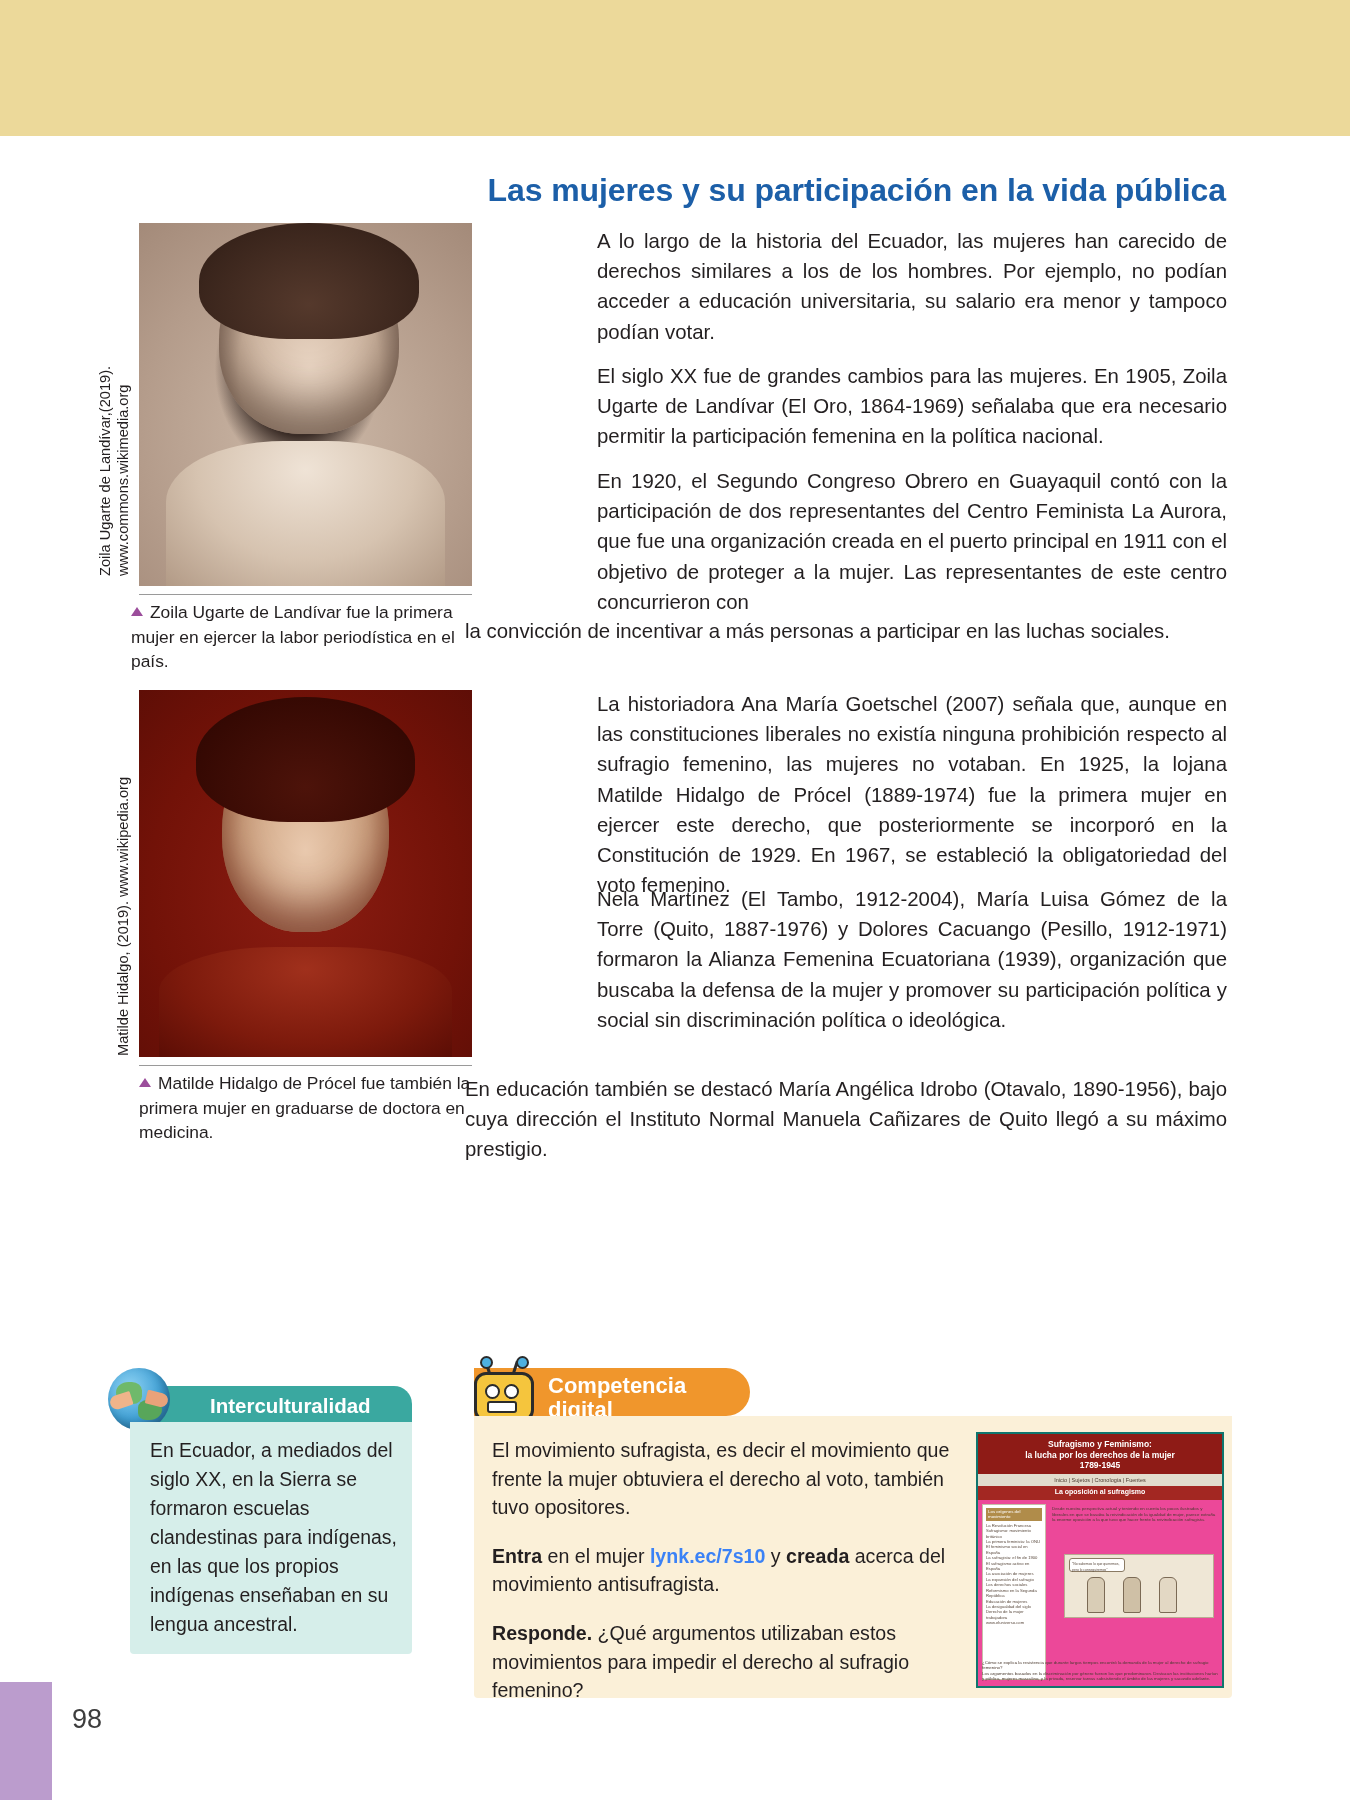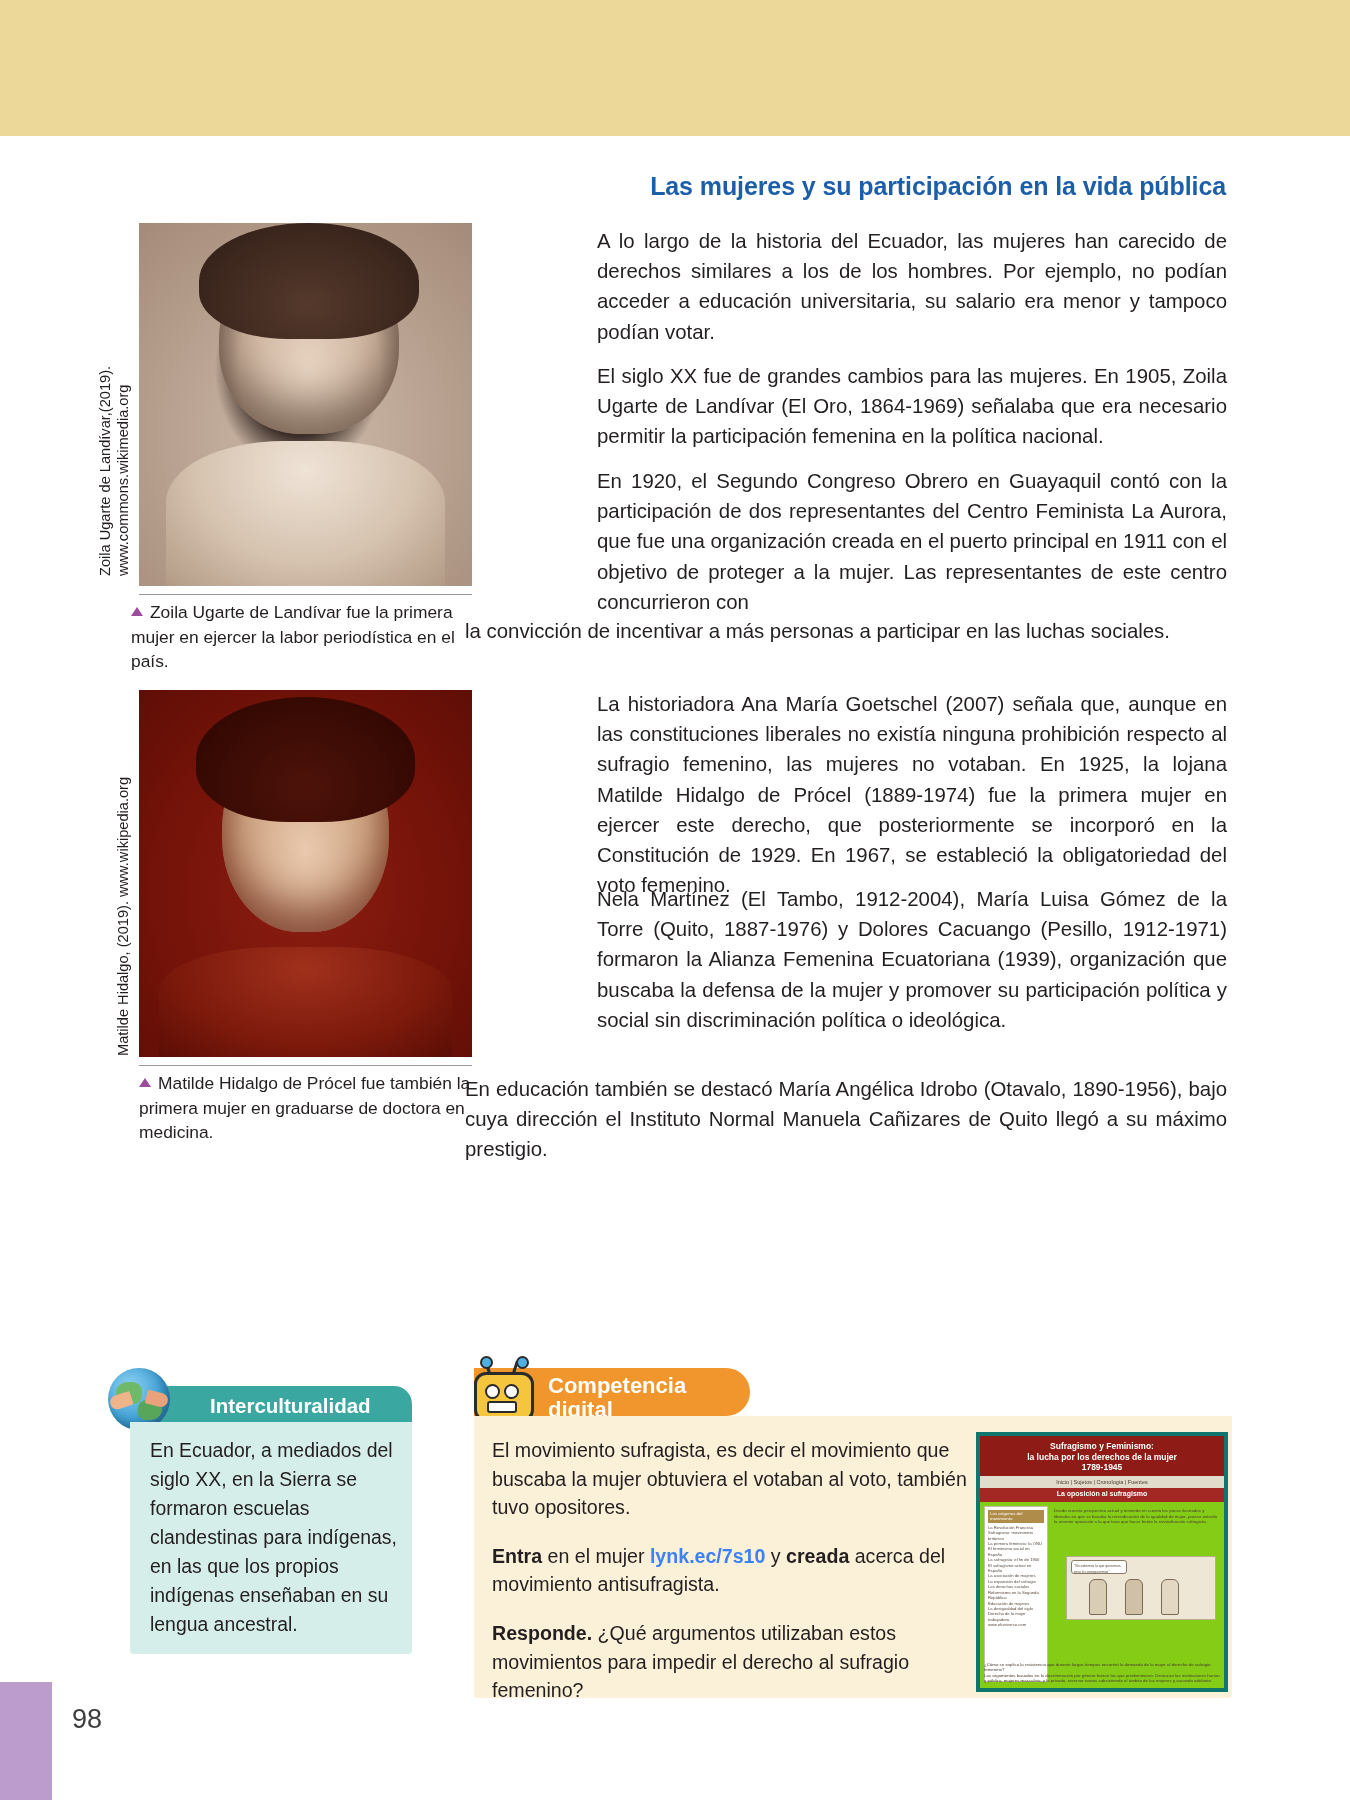--- a/index.html
+++ b/index.html
@@ -58,21 +58,21 @@
   }
 
   
   .headline {
     position: absolute;
     left: 468px;
     top: 36px;
     width: 758px;
     text-align: right;
     color: #1c5fa8;
-    font-size: 25px;
+    font-size: 32px;
     font-weight: bold;
     letter-spacing: -0.1px;
   }
 
   
   .ptext {
     position: absolute;
     color: #231f20;
     font-size: 20.4px;
     line-height: 30.2px;
@@ -361,22 +361,22 @@
     font-weight: bold;
   }
 
   
   .poster {
     position: absolute;
     left: 976px;
     top: 1296px;
     width: 244px;
     height: 252px;
-    background: #84cc16;
-    border: 4px solid #0f766e;
+    background: #ec4899;
+    border: 2px solid #0f766e;
     overflow: hidden;
     font-size: 5px;
     line-height: 6px;
     color: #3a2a22;
   }
   .poster-top {
     position: absolute;
     left: 0; top: 0;
     width: 244px; height: 40px;
     background: #8e1b16;
@@ -558,21 +558,21 @@
     <div class="robot-ant-ball r"></div>
     <div class="robot-body"></div>
     <div class="robot-eye l"></div>
     <div class="robot-eye r"></div>
     <div class="robot-mouth"></div>
   </div>
 
   <div class="comp-box"></div>
 
   <div class="comp-text">
-    <p>El movimiento sufragista, es decir el movimiento que buscaba la mujer obtuviera el votaban al voto, también tuvo opositores.</p>
+    <p>El movimiento sufragista, es decir el movimiento que frente la mujer obtuviera el derecho al voto, también tuvo opositores.</p>
     <p>
       <b>Entra</b><span> en el mujer </span><span class="link">lynk.ec/7s10</span><span> y </span><b>creada</b><span> acerca del movimiento antisufragista.</span>
     </p>
     <p>
       <b>Responde.</b><span> ¿Qué argumentos utilizaban estos movimientos para impedir el derecho al sufragio femenino?</span>
     </p>
   </div>
 
   <div class="poster">
     <div class="poster-top">

